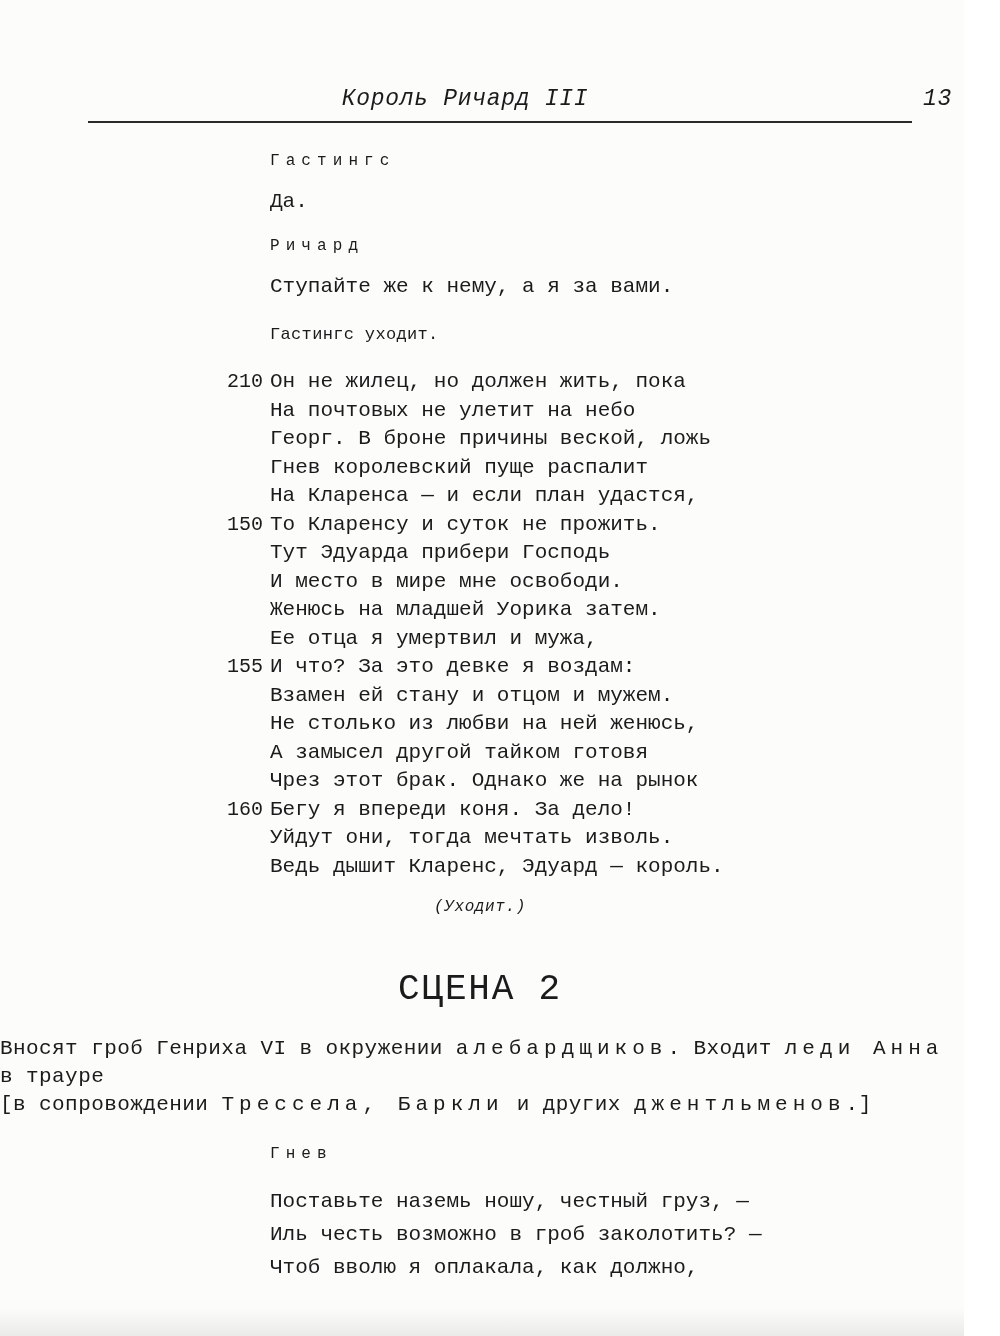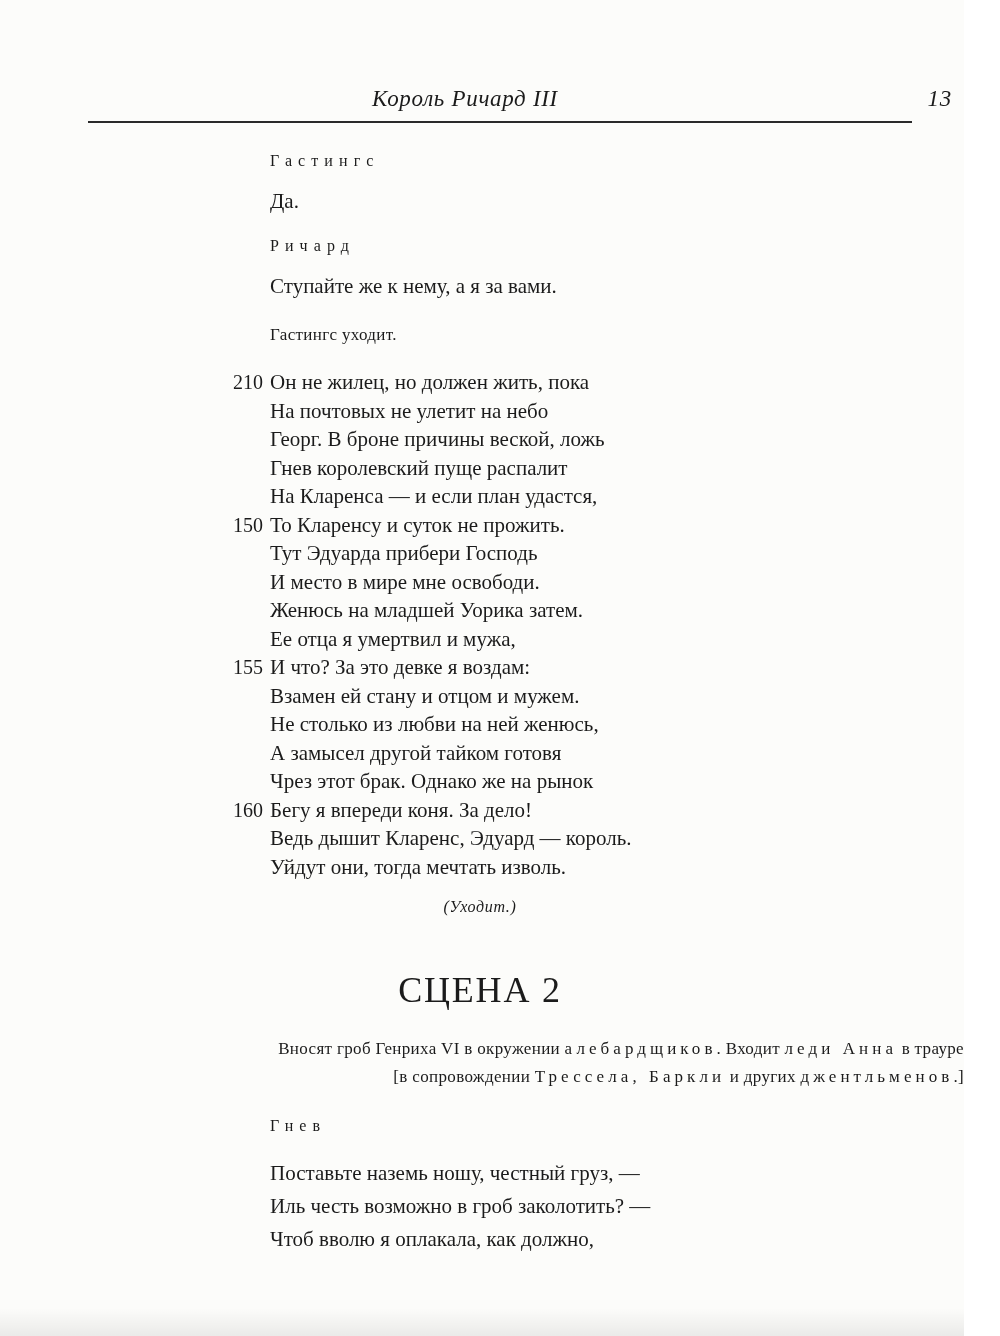--- a/index.html
+++ b/index.html
@@ -5,21 +5,21 @@
   html, body {
     margin: 0;
     padding: 0;
     background: #ffffff;
   }
   .page {
     position: relative;
     width: 964px;
     height: 1336px;
     background: #fcfcfa;
-    font-family: Liberation Serif, serif;
+    font-family: Liberation Mono, monospace;
     color: #1b1b1b;
     overflow: hidden;
     box-sizing: border-box;
   }
   .page::after {
     content: "";
     position: absolute;
     left: 0; right: 0; bottom: 0;
     height: 28px;
     background: linear-gradient(to bottom, rgba(0,0,0,0), rgba(0,0,0,0.07));
@@ -109,22 +109,22 @@
     margin-left: 270px;
     width: 420px;
     text-align: center;
     font-size: 36px;
     line-height: 34px;
     letter-spacing: 0.05em;
   }
   .scene-dir {
     margin-top: 28px;
     width: 964px;
-    text-align: right;
-    font-size: 17px;
+    text-align: left;
+    font-size: 21px;
     line-height: 28px;
     letter-spacing: 0.02em;
   }
   .sp { letter-spacing: 0.24em; }
   .anna-block { margin-top: 18px; }
   .anna-block .verse-line { line-height: 33px; }
 </style>
 </head>
 <body>
 
@@ -156,22 +156,22 @@
         <div class="verse-line"><span class="line-num"></span><span class="verse-text">Тут Эдуарда прибери Господь</span></div>
         <div class="verse-line"><span class="line-num"></span><span class="verse-text">И место в мире мне освободи.</span></div>
         <div class="verse-line"><span class="line-num"></span><span class="verse-text">Женюсь на младшей Уорика затем.</span></div>
         <div class="verse-line"><span class="line-num"></span><span class="verse-text">Ее отца я умертвил и мужа,</span></div>
         <div class="verse-line"><span class="line-num">155</span><span class="verse-text">И что? За это девке я воздам:</span></div>
         <div class="verse-line"><span class="line-num"></span><span class="verse-text">Взамен ей стану и отцом и мужем.</span></div>
         <div class="verse-line"><span class="line-num"></span><span class="verse-text">Не столько из любви на ней женюсь,</span></div>
         <div class="verse-line"><span class="line-num"></span><span class="verse-text">А замысел другой тайком готовя</span></div>
         <div class="verse-line"><span class="line-num"></span><span class="verse-text">Чрез этот брак. Однако же на рынок</span></div>
         <div class="verse-line"><span class="line-num">160</span><span class="verse-text">Бегу я впереди коня. За дело!</span></div>
+        <div class="verse-line"><span class="line-num"></span><span class="verse-text">Уйдут они, тогда мечтать изволь.</span></div>
         <div class="verse-line"><span class="line-num"></span><span class="verse-text">Ведь дышит Кларенс, Эдуард — король.</span></div>
-        <div class="verse-line"><span class="line-num"></span><span class="verse-text">Уйдут они, тогда мечтать изволь.</span></div>
       </div>
 
     <div class="exit-dir">(Уходит.)</div>
 
     <div class="scene-title">СЦЕНА 2</div>
 
     <div class="scene-dir">
       <span>Вносят гроб Генриха VI в окружении </span><span class="sp">алебардщиков</span><span>. Входит </span><span class="sp">леди Анна</span><span> в трауре</span>
     </div>
     <div class="scene-dir" style="margin-top:0;">

